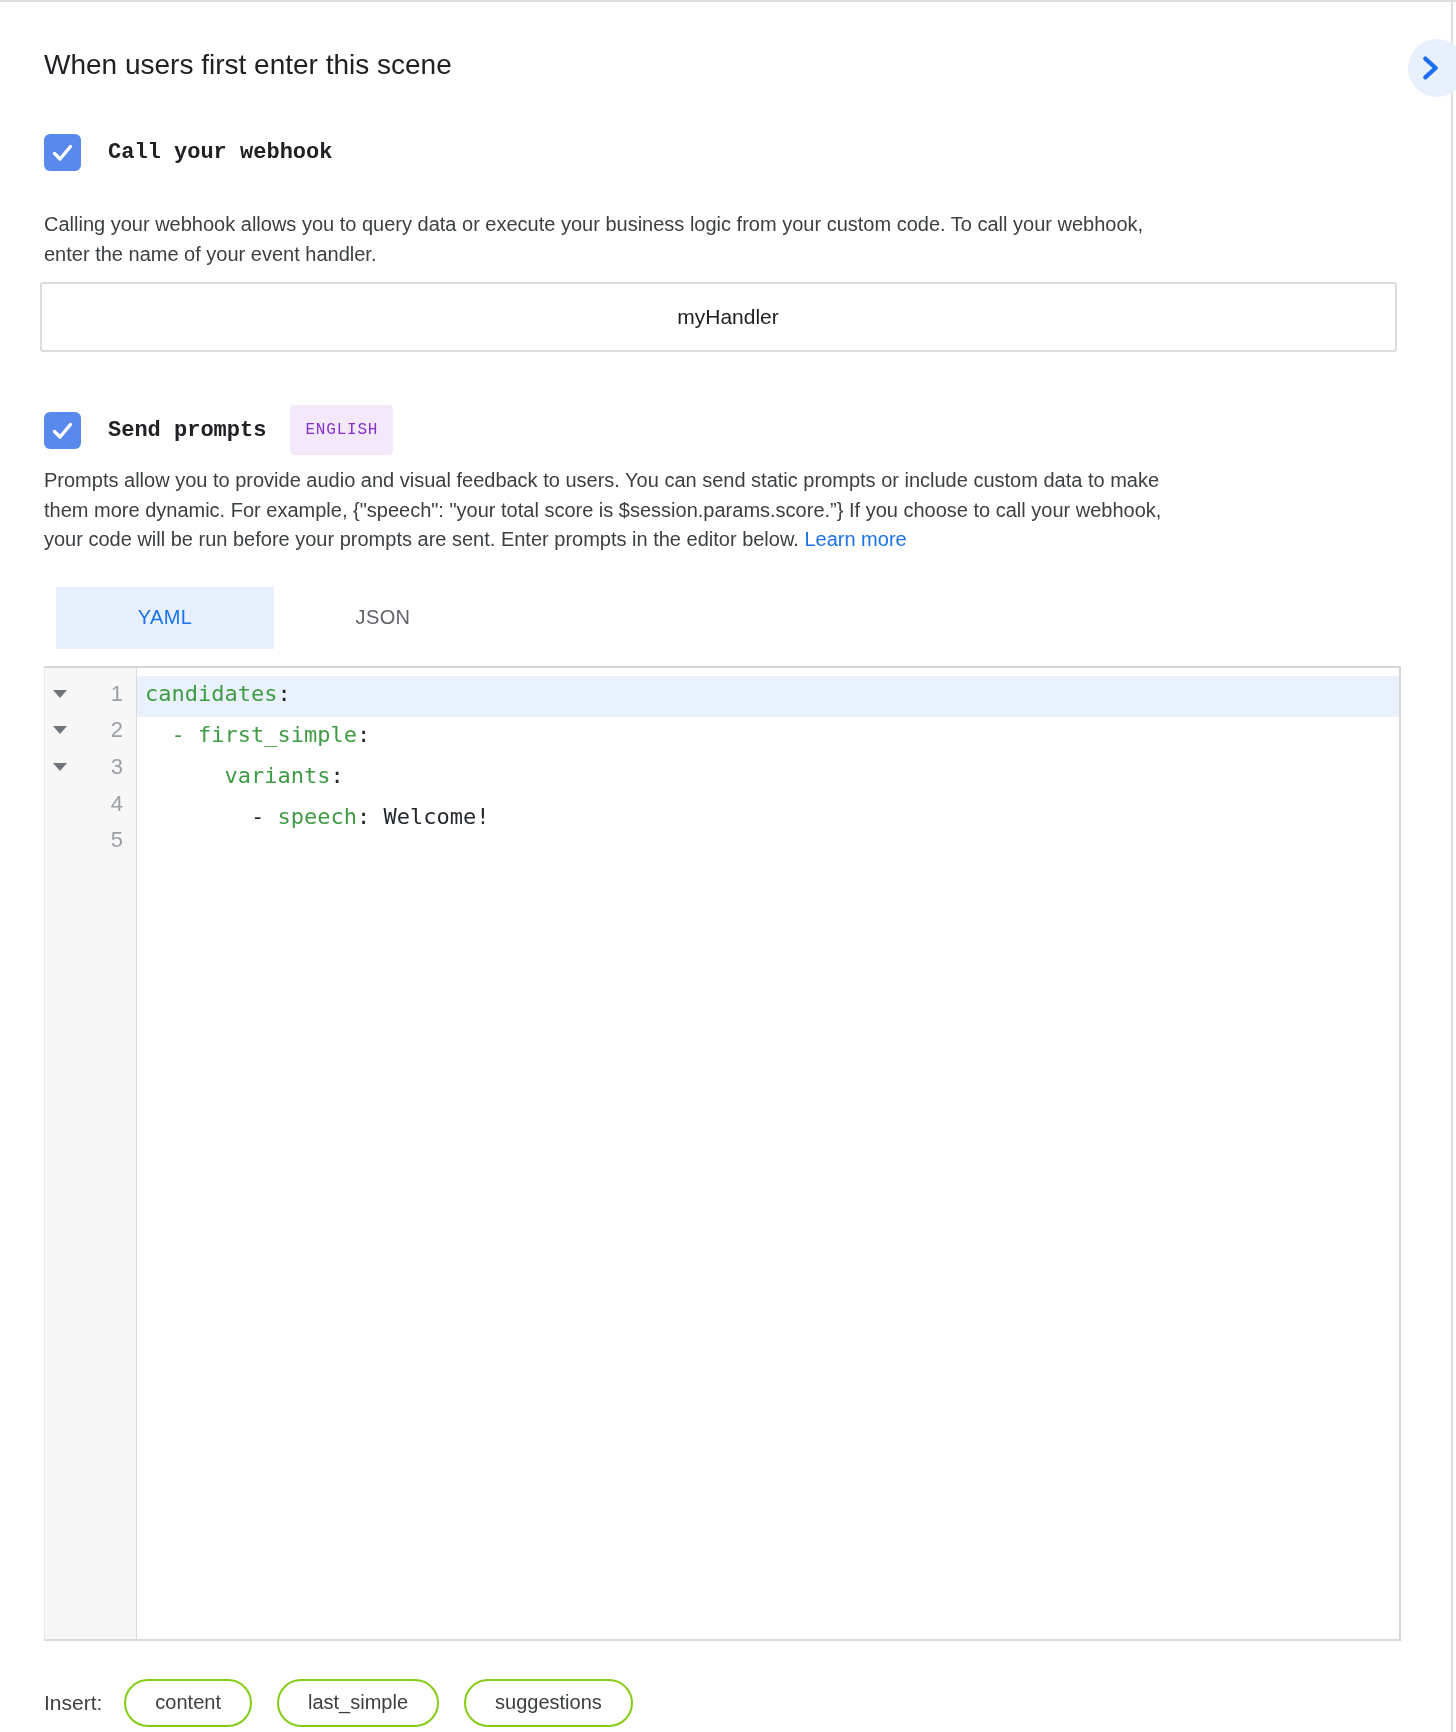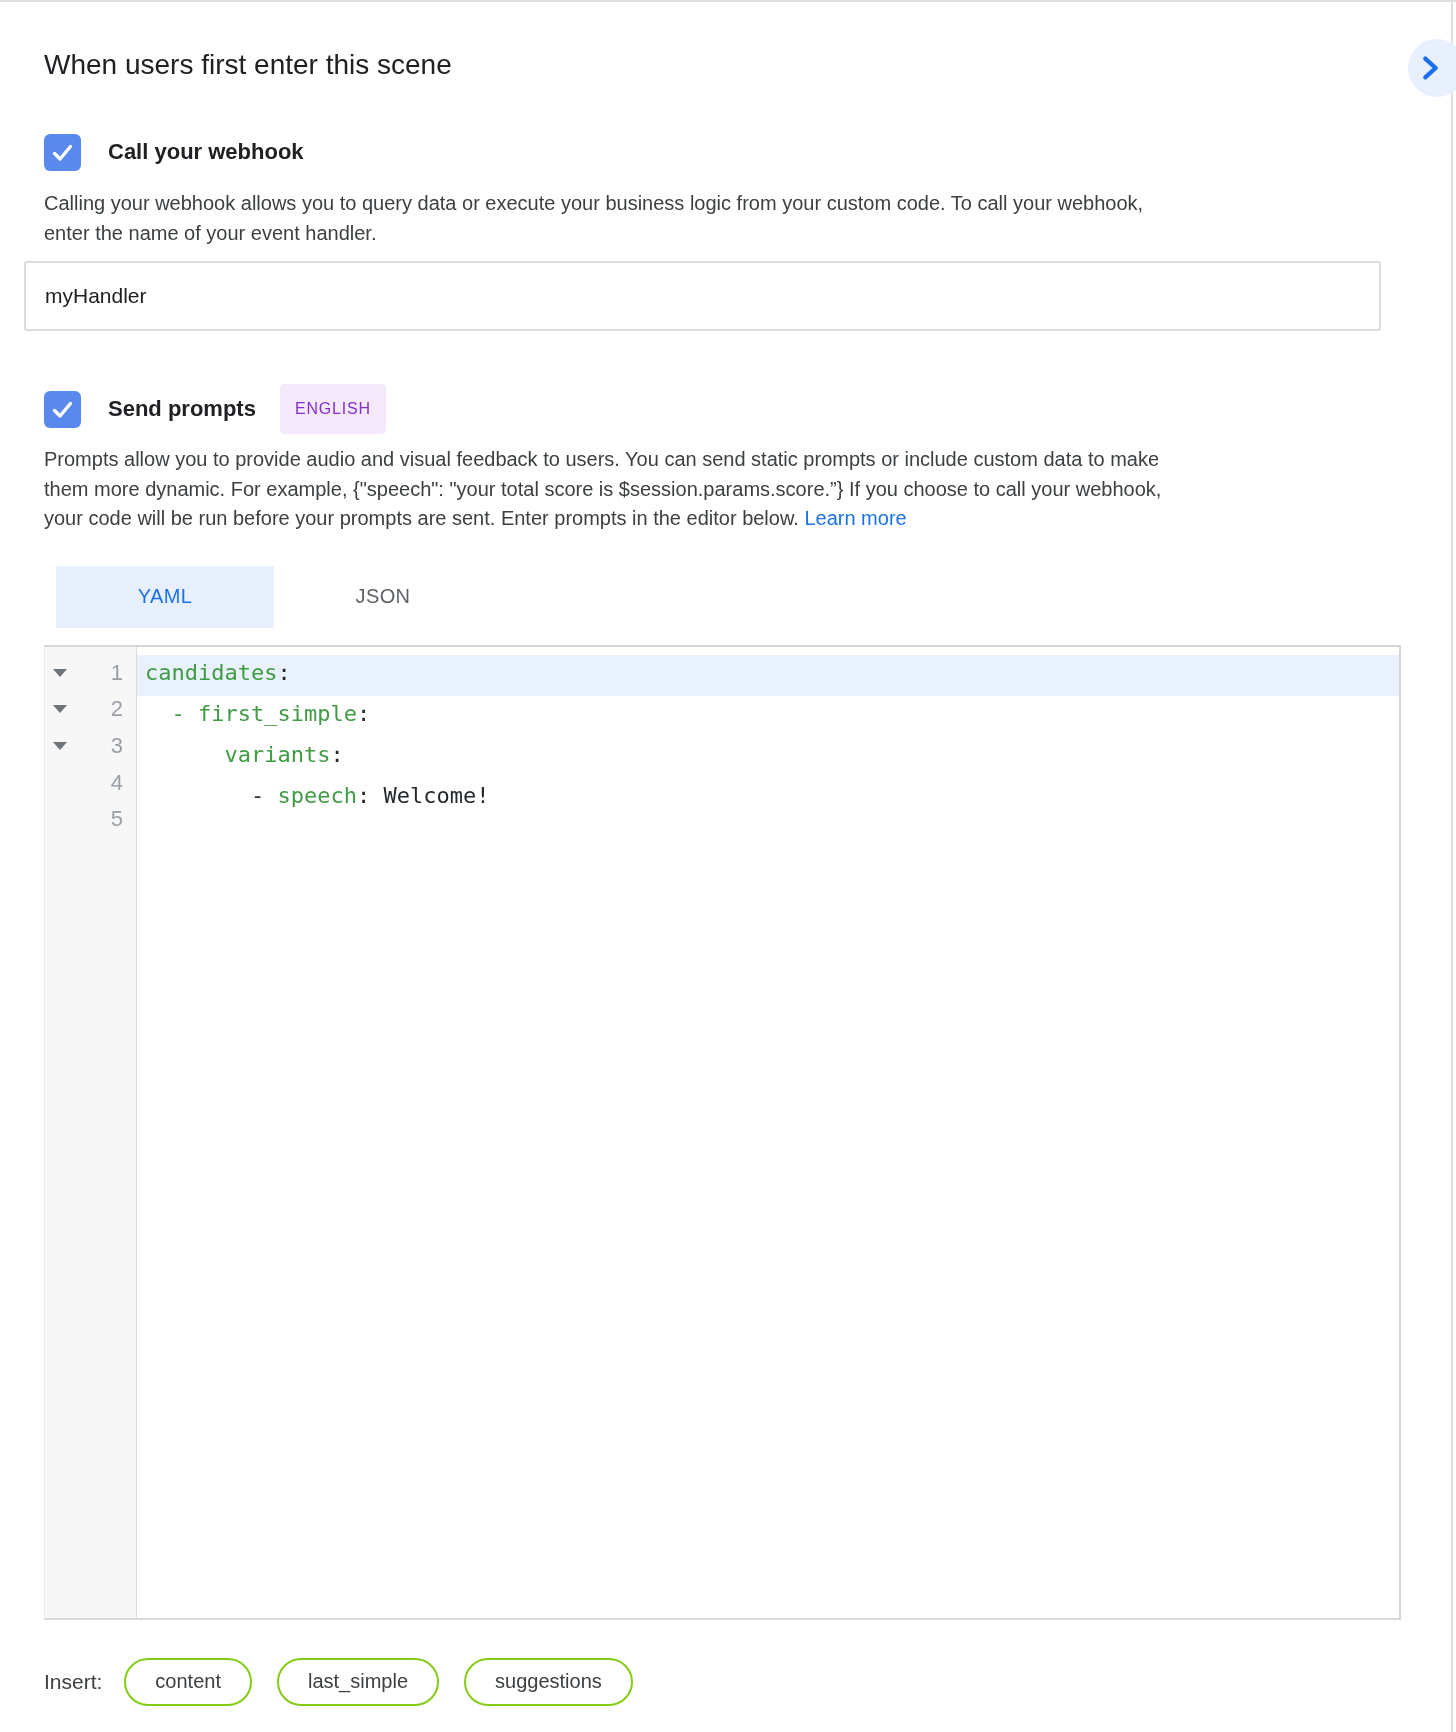--- a/index.html
+++ b/index.html
@@ -22,21 +22,21 @@
   }
   .collapse-btn svg { display: block; margin-right: 14px; }
 
   .title {
     margin: 46px 0 0 44px;
     font-size: 28px; font-weight: 400; line-height: 38px; color: #202124;
   }
 
   .check-row {
     display: flex; align-items: center;
-    margin-left: 44px; height: 40px;
+    margin-left: 44px; height: 40px; font-family: Liberation Mono, monospace;
   }
   .row-webhook { margin-top: 48px; }
   .row-prompts { margin-top: 58px; }
   .checkbox {
     width: 37px; height: 37px; flex: 0 0 37px;
     background: #5989ec; border-radius: 6px;
     display: flex; align-items: center; justify-content: center;
     cursor: pointer;
   }
   .check-label {
@@ -44,33 +44,34 @@
     font-size: 22px; font-weight: 700; color: #202124;
   }
   .badge {
     margin-left: 24px;
     background: #f3e9fb; color: #8430ce;
     font-size: 16px; font-weight: 500; letter-spacing: 0.8px;
     padding: 16px 15px; border-radius: 4px;
   }
 
   .desc { margin-left: 44px; font-size: 20px; color: #3c4043; }
-  .desc-webhook { margin-top: 17px; }
+  .desc-webhook { margin-top: 38px; }
   .desc-prompts { margin-top: 16px; }
   .desc-line { display: block; line-height: 29.5px; white-space: nowrap; }
   .desc-line .learn-more { color: #1a73e8; text-decoration: none; cursor: pointer; }
 
   .text-input {
-    margin: 13px 0 0 24px;
+    margin: 13px 0 0 40px;
     width: 1357px; height: 70px;
     border: 2px solid #dadce0; border-radius: 3px;
     display: flex; align-items: center;
     padding-left: 19px;
     font-size: 21px; color: #202124;
     cursor: text;
+    justify-content: center;
   }
 
   .tabs { margin: 32px 0 0 44px; display: flex; }
   .tab {
     width: 218px; height: 62px;
     display: flex; align-items: center; justify-content: center;
     font-size: 20px; font-weight: 500; letter-spacing: 0.4px;
     color: #5f6368; cursor: pointer;
   }
   .tab.active { background: #e8f0fe; color: #1a73e8; margin-left: 12px; }

